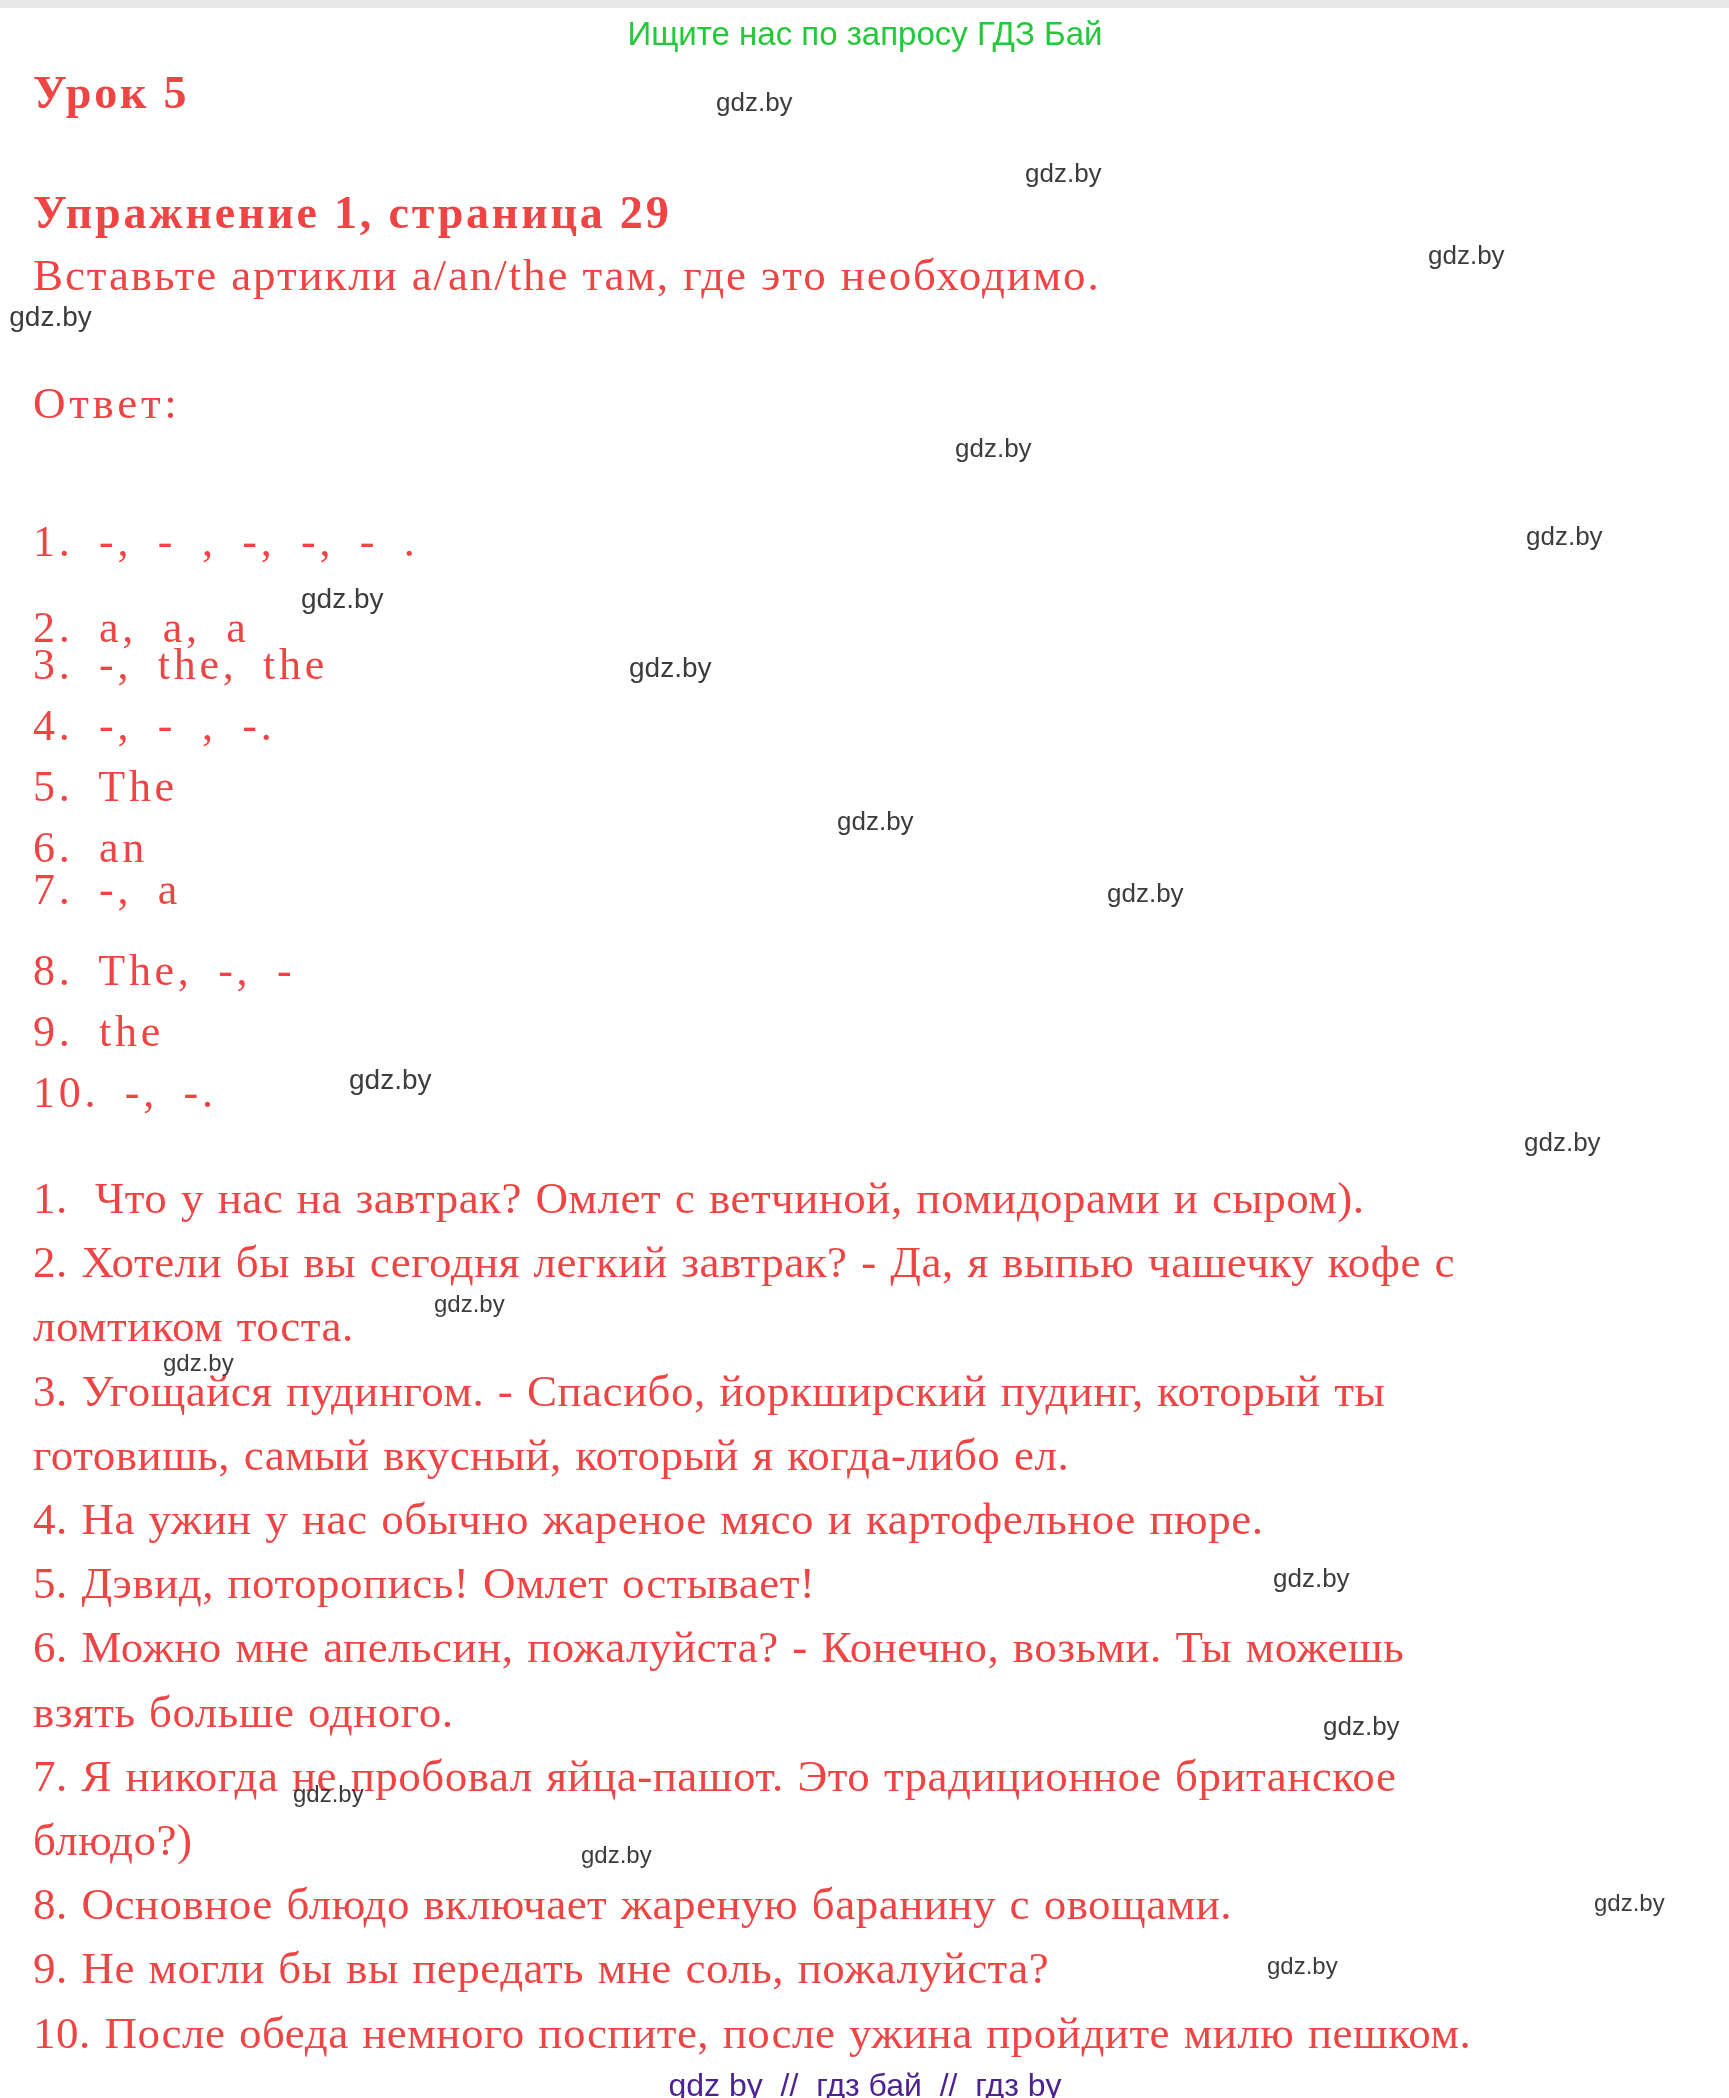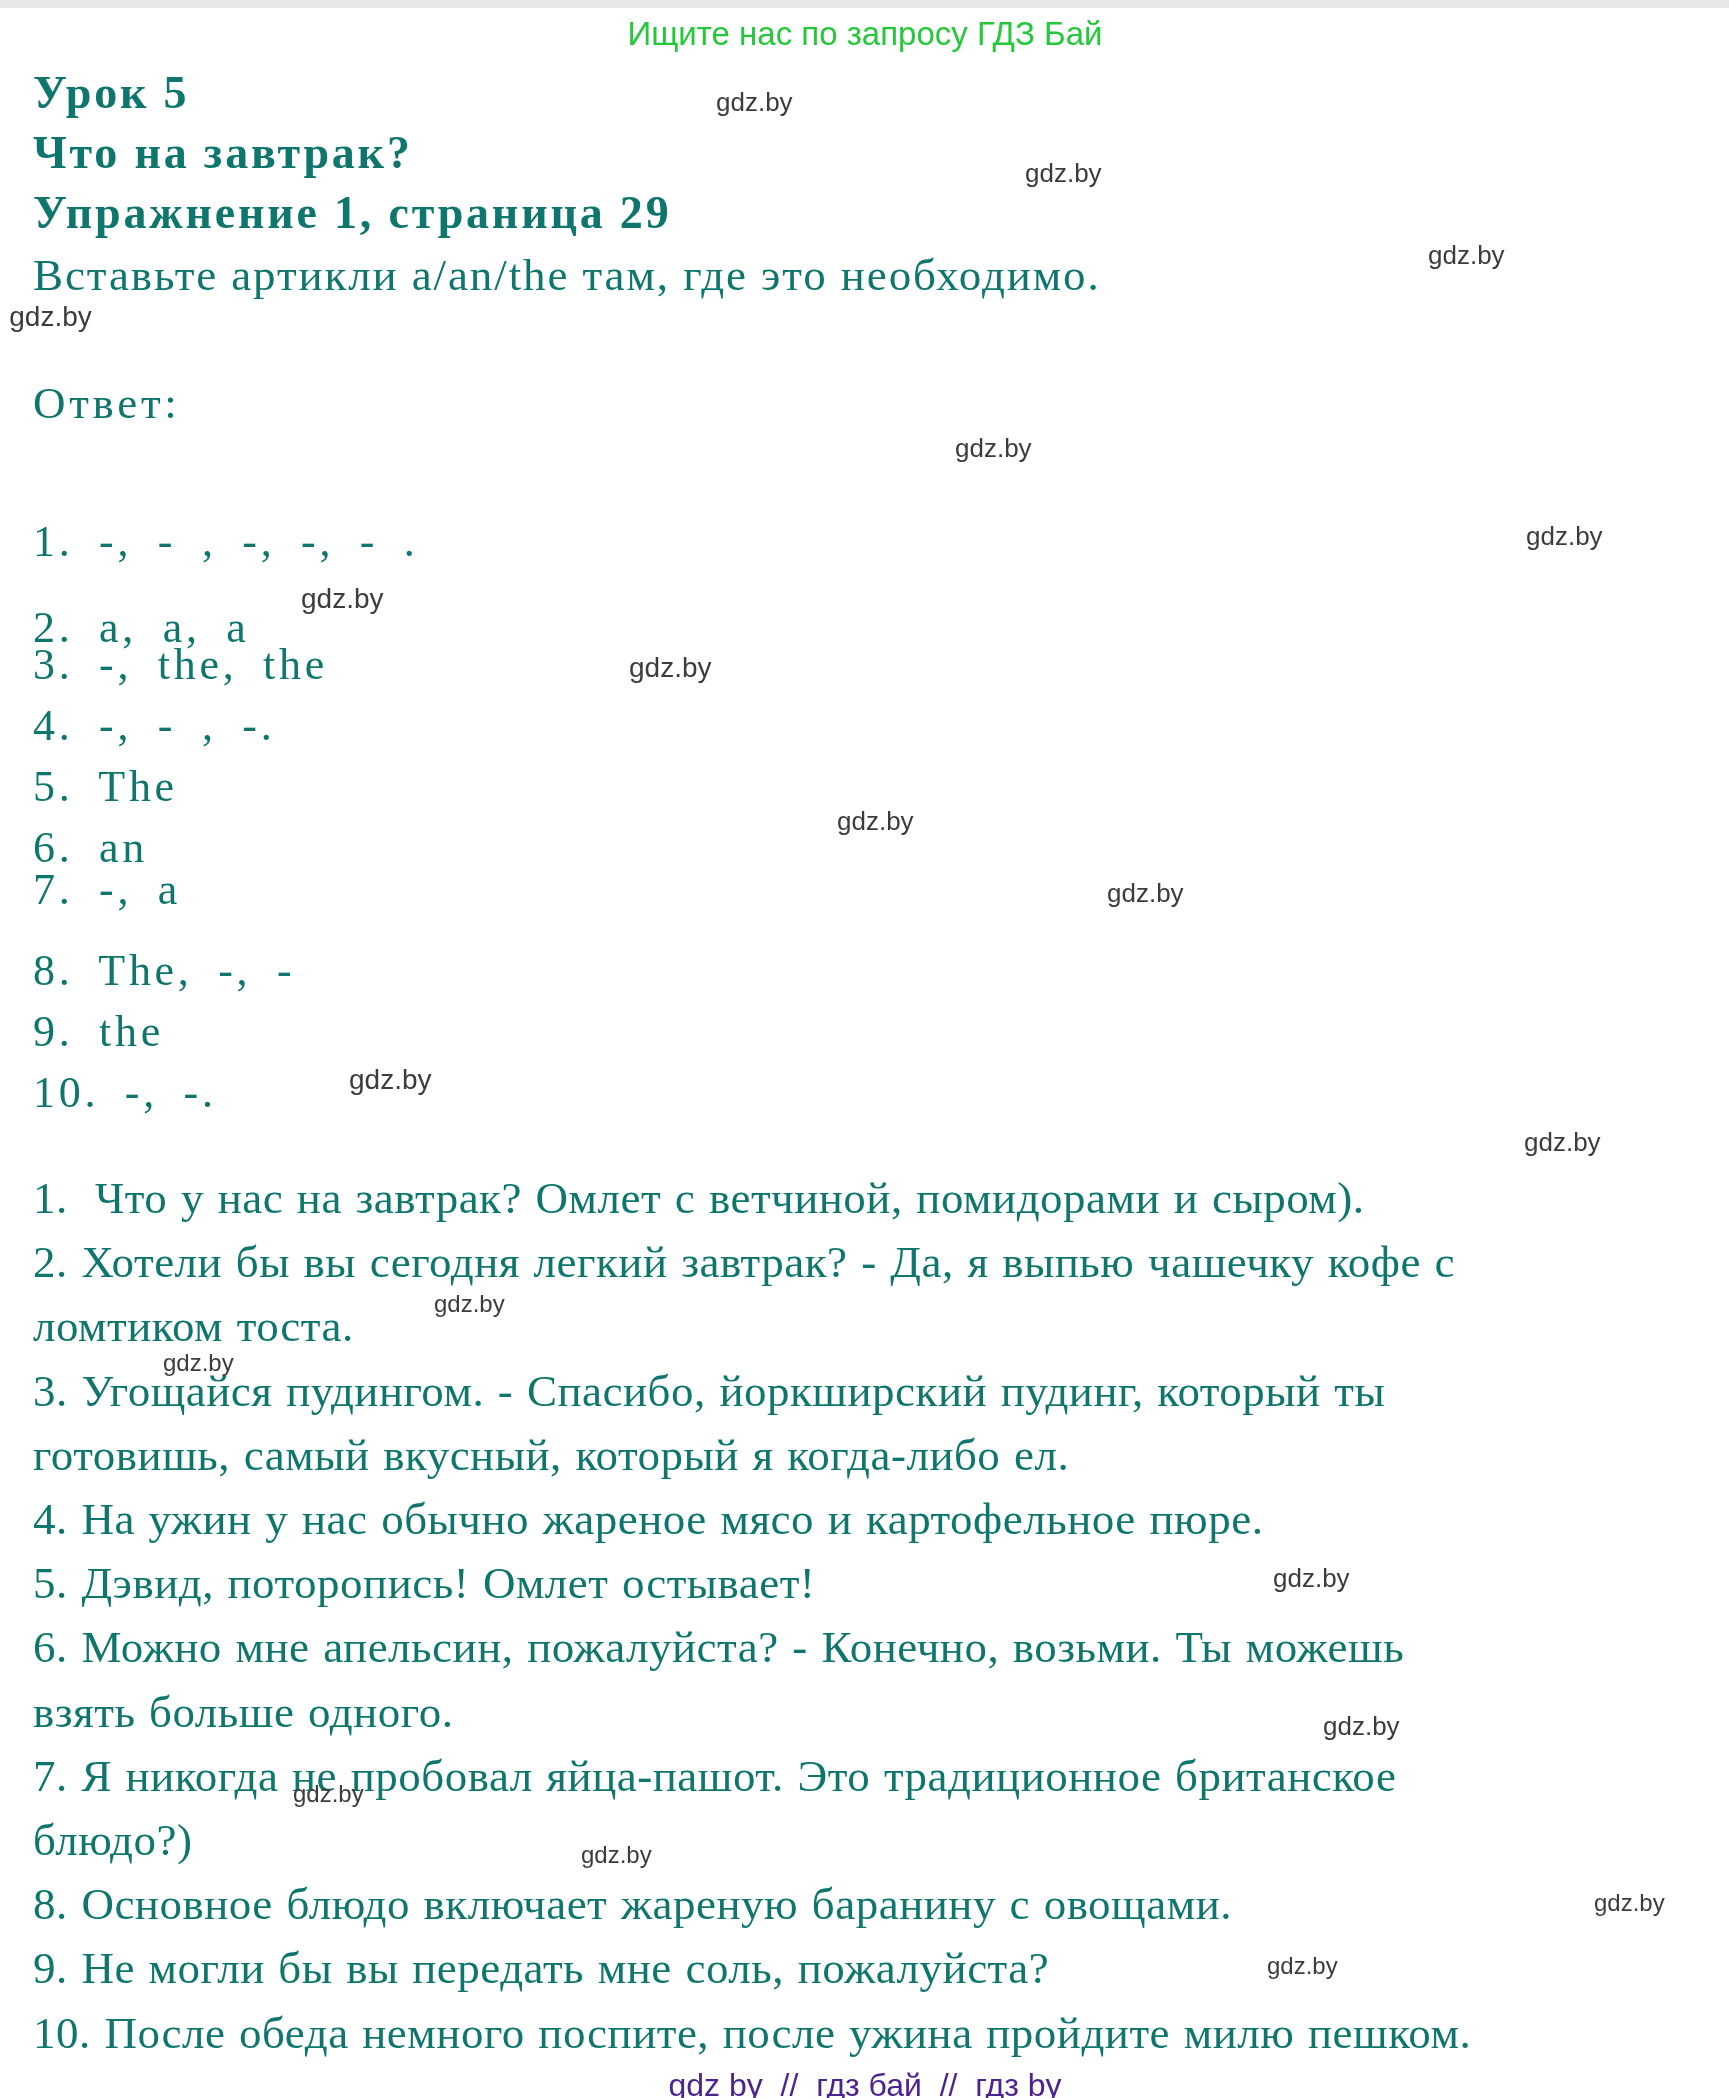--- a/index.html
+++ b/index.html
@@ -9,21 +9,21 @@
     height: 2098px;
     margin: 8px auto;
     background: #ffffff;
     overflow: hidden;
     font-family: "Liberation Serif", "DejaVu Serif", serif;
     color: #000000;
   }
   .abs { position: absolute; white-space: pre; }
   .serif {
     font-family: "Liberation Serif", "DejaVu Serif", serif;
-    color: #0f766e;
+    color: #ef4444;
   }
   .heading {
     font-weight: bold;
     font-size: 46px;
     letter-spacing: 2.8px;
     left: 33px;
   }
   .task-line {
     font-size: 45px;
     letter-spacing: 1.9px;
@@ -73,21 +73,20 @@
 </style>
 </head>
 <body>
 
 <div id="page">
 
   <div class="abs banner" style="color: rgb(37, 200, 58);">Ищите нас по запросу ГДЗ Бай</div>
 
   <div class="abs serif heading" style="top: 58px;">Урок 5</div>
 
-  <div class="abs serif heading" style="top: 118px;">Что на завтрак?</div>
 
   <div class="abs serif heading" style="top: 178px;">Упражнение 1, страница 29</div>
 
   <div class="abs serif task-line" style="top: 241px;">Вставьте артикли a/an/the там, где это необходимо.</div>
 
   <div class="abs serif answer-label" style="top: 369px;">Ответ:</div>
 
   <div id="answers-layer">
       <div class="abs serif answer-line" style="top: 508px;">1. -, - , -, -, - .</div>
       <div class="abs serif answer-line" style="top: 594px;">2. a, a, a</div>

